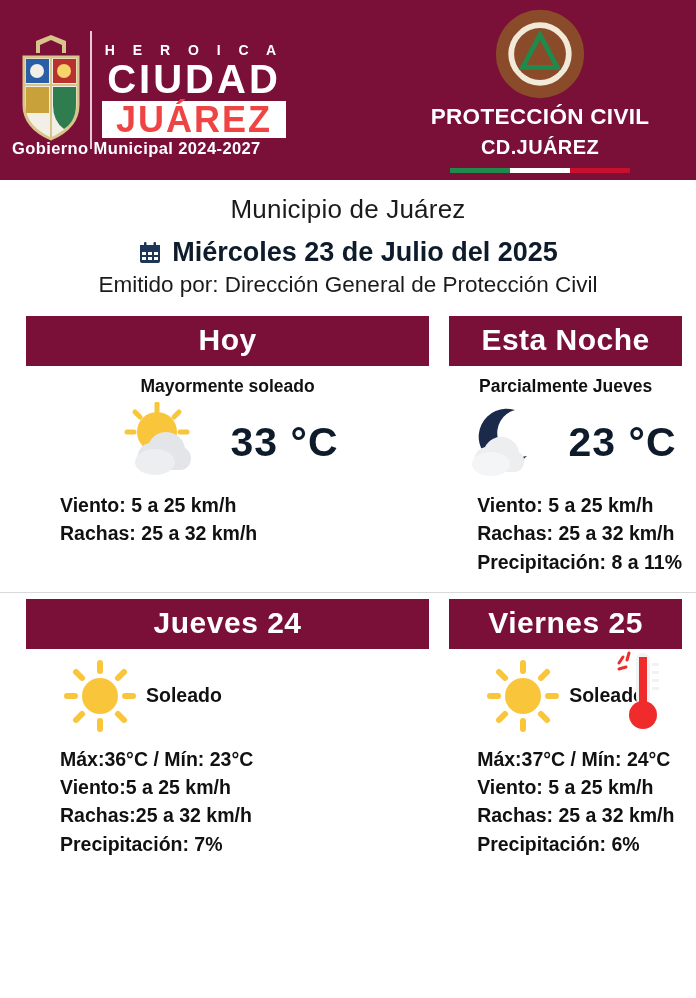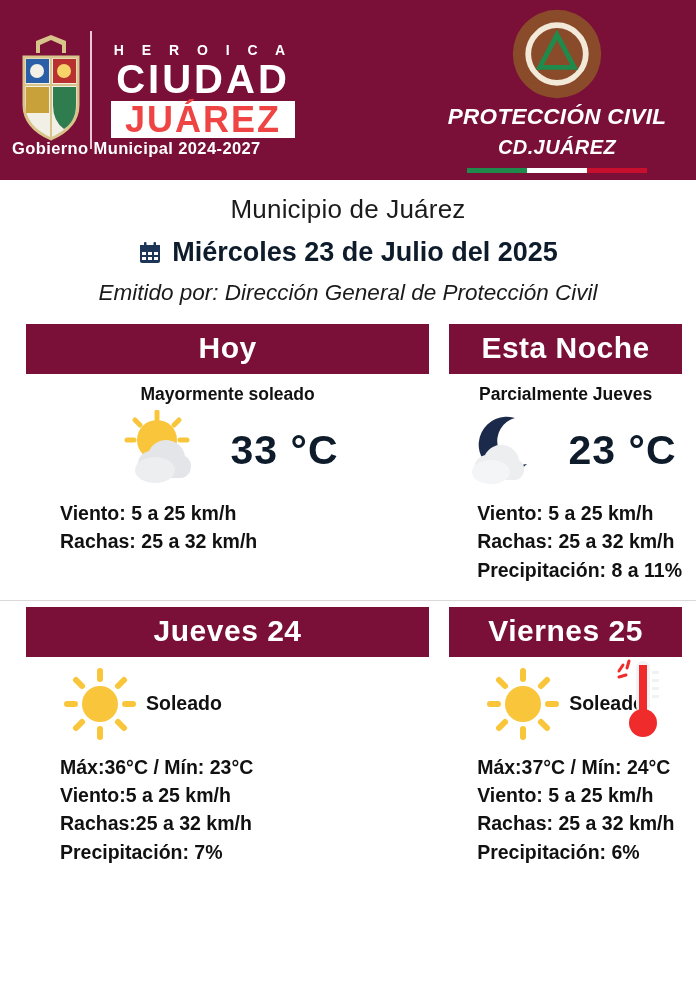--- a/index.html
+++ b/index.html
@@ -27,21 +27,21 @@
     margin-left: 14px;
     position: relative;
   }
   .crest svg { display:block; }
 
   .city-block {
     display: flex;
     flex-direction: column;
     align-items: center;
     margin-left: 2px;
-    padding-left: 19px;
+    padding-left: 10px;
     border-left: 2px solid #e9c9d5;
     height: 118px;
     justify-content: center;
   }
   .heroica {
     color: #ffffff;
     font-size: 14px;
     letter-spacing: 7px;
     font-weight: bold;
     margin-bottom: 2px;
@@ -68,27 +68,26 @@
     left: 12px;
     bottom: 22px;
     color: #ffffff;
     font-size: 16.5px;
     font-weight: bold;
     letter-spacing: 0.4px;
   }
 
   .pc-block {
     position: absolute;
-    right: 14px;
+    right: 31px;
     top: 6px;
     width: 250px;
     display: flex;
     flex-direction: column;
     align-items: center;
-    font-style: italic;
   }
   .pc-logo { width: 96px; height: 96px; }
   .pc-title {
     color: #ffffff;
     font-size: 22.5px;
     font-weight: bold;
     margin-top: 2px;
     letter-spacing: 0.3px;
   }
   .pc-sub {
@@ -128,22 +127,21 @@
   }
   .cal-icon { width: 24px; height: 24px; }
   .fecha {
     font-size: 27px;
     font-weight: bold;
     color: #0d1b2a;
   }
   .emitido {
     font-size: 22.5px;
     color: #1b1b1b;
-    margin-top: 12px;
-    font-style: italic;
+    margin-top: 4px;
   }
 
   
   .grid {
     margin-top: 18px;
     display: grid;
     grid-template-columns: 1fr;
     grid-template-rows: auto auto;
   }
   .cell { padding: 0 12px; position: relative; }

